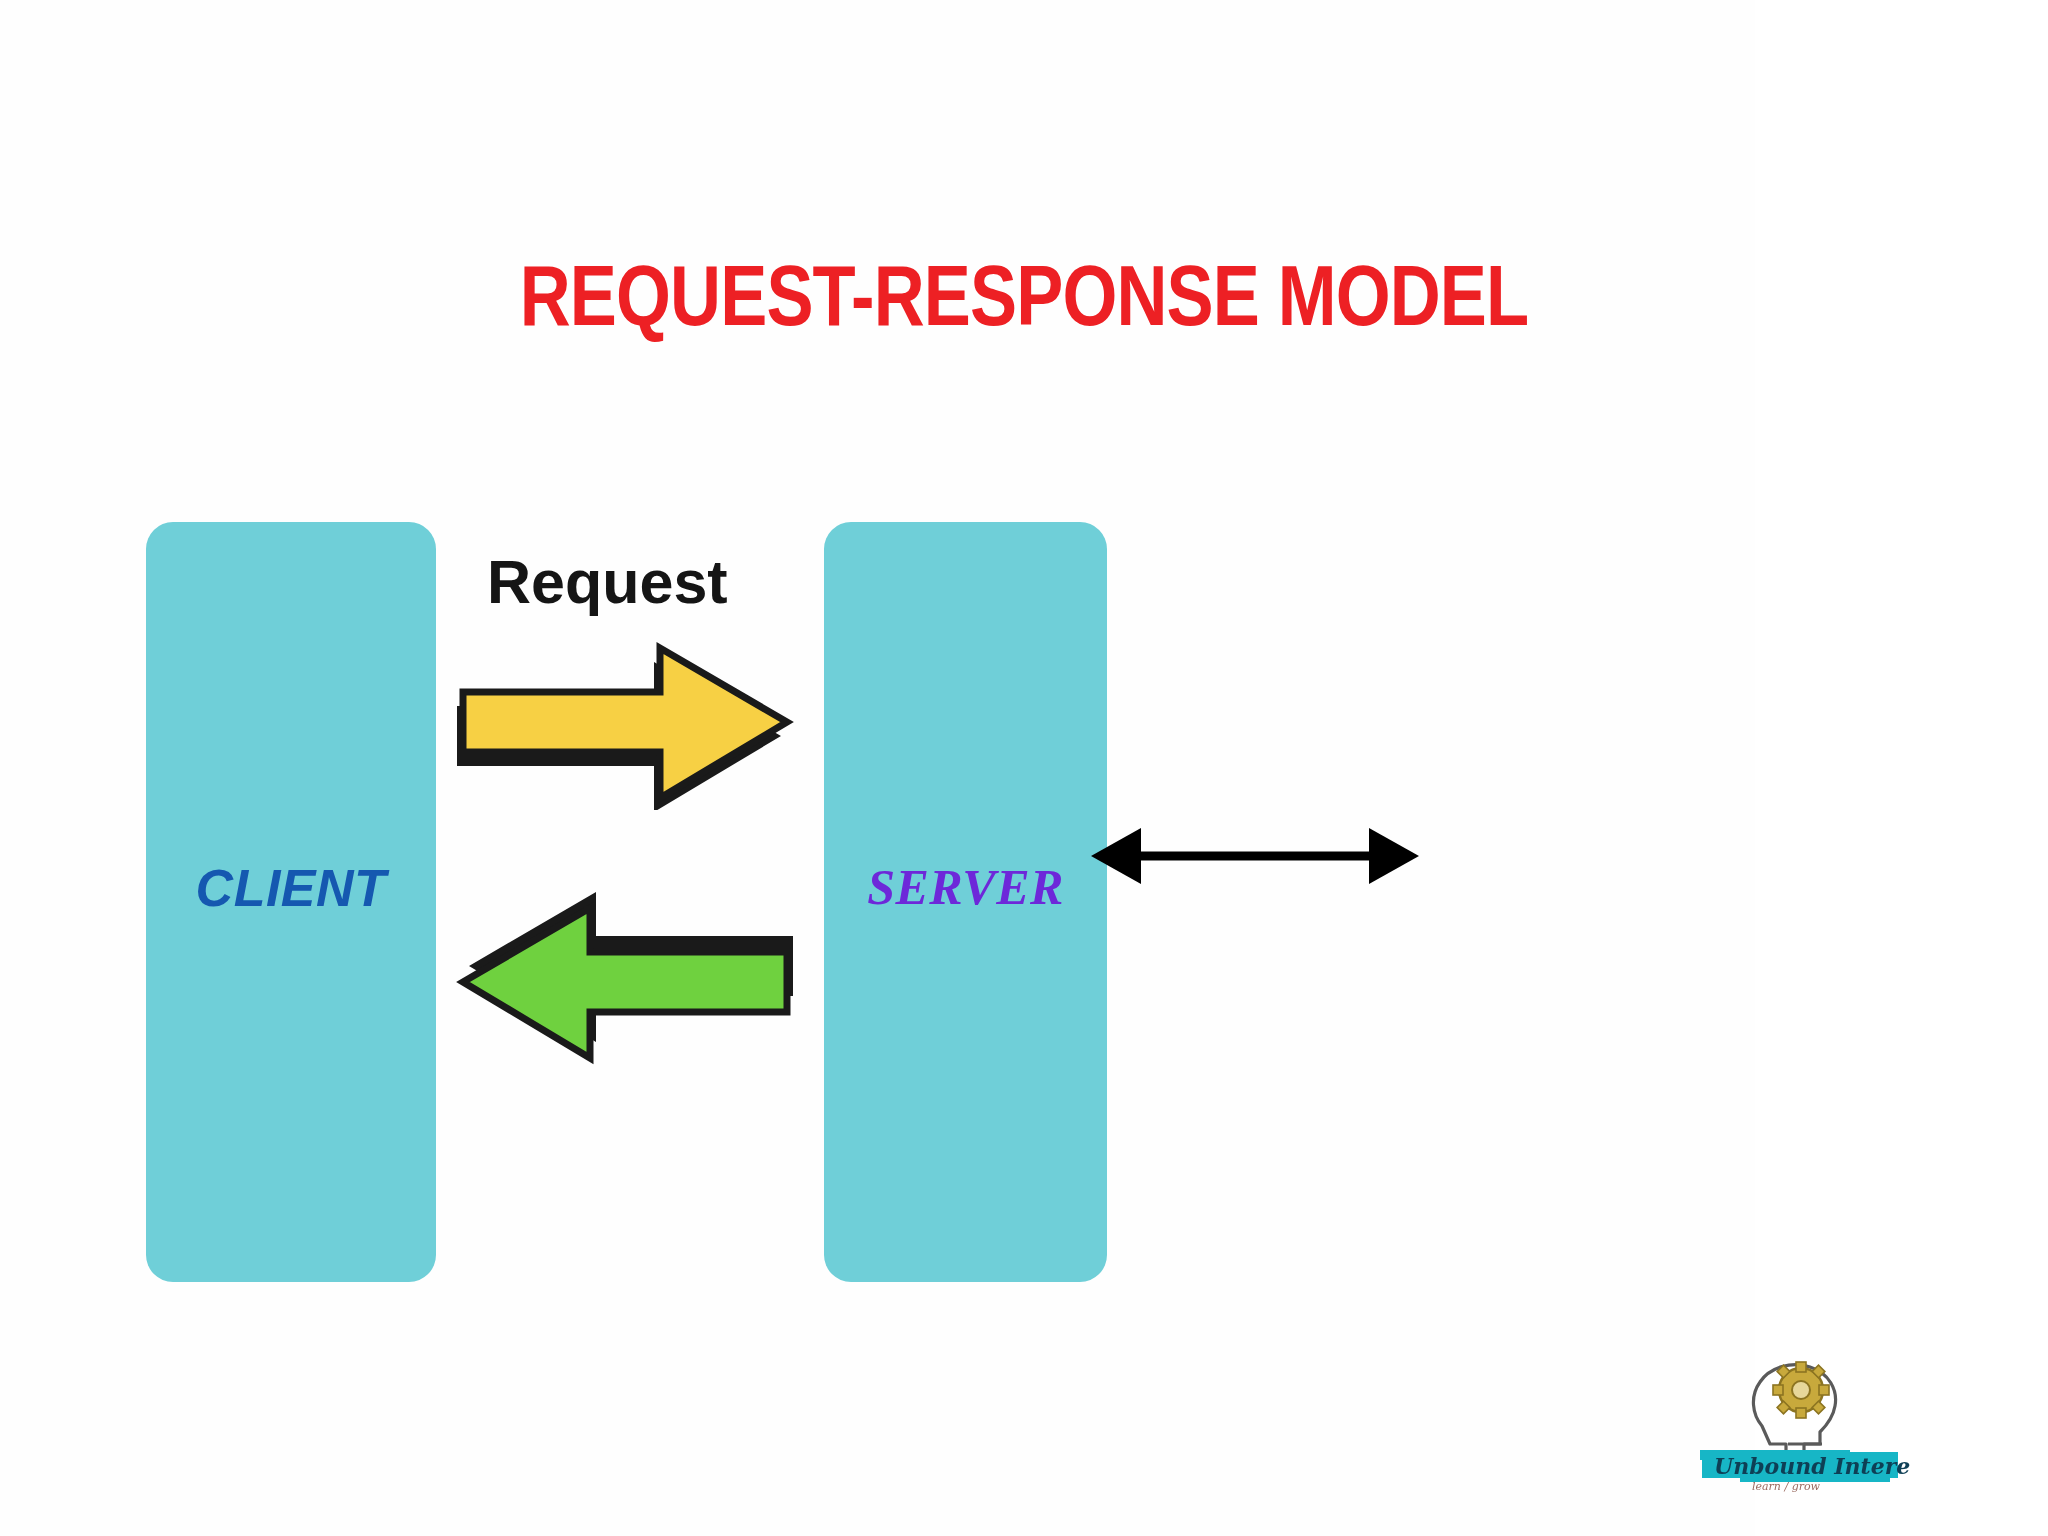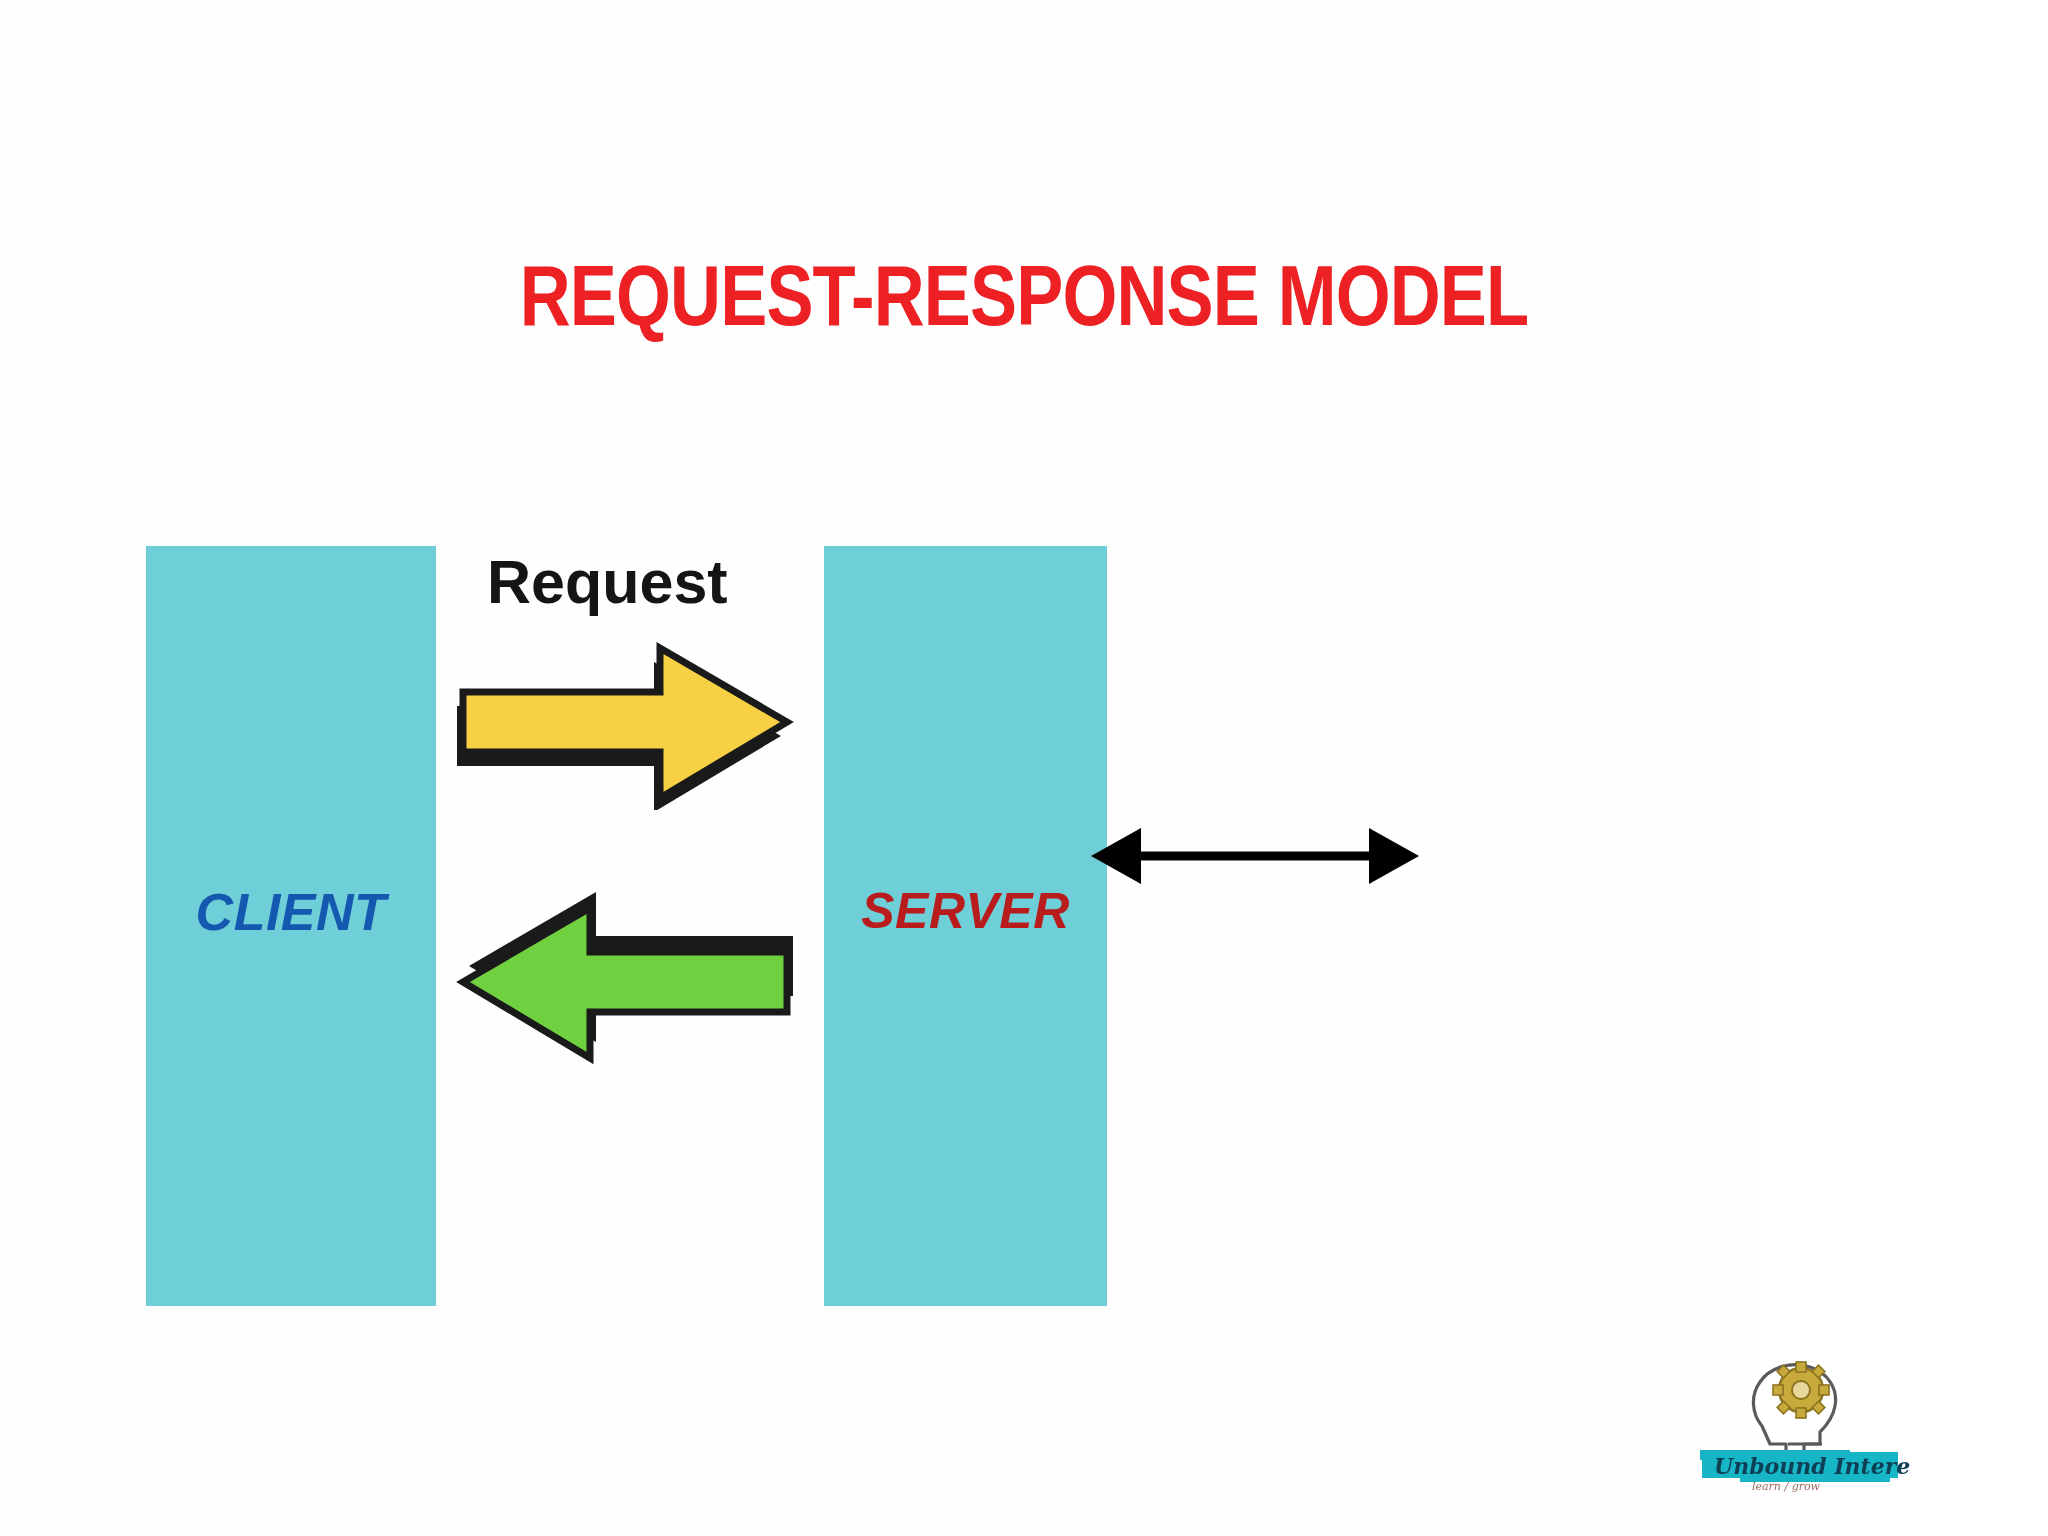--- a/index.html
+++ b/index.html
@@ -35,43 +35,44 @@
     transform: scaleX(0.82);
     transform-origin: center center;
     line-height: 1;
     white-space: nowrap;
   }
 
   
   .column {
     position: absolute;
     background: #6FCFD8;
-    top: 546px;
+    top: 522px;
     height: 760px;
+    border-radius: 27px;
   }
   #col-client   { left: 146px;  width: 290px; }
   #col-server   { left: 824px;  width: 283px; }
   #col-resource { left: 1424px; width: 288px; }
 
   .col-label {
     position: absolute;
     left: 0;
     width: 100%;
     top: 340px;
     text-align: center;
     font-family: "Liberation Sans Narrow", "Liberation Sans", sans-serif;
     font-weight: bold;
     font-style: italic;
     font-size: 50px;
     line-height: 1;
     white-space: nowrap;
     letter-spacing: 0.5px;
   }
   #label-client   { color: #1558B0; font-size: 52px; }
-  #label-server   { color: #b91c1c; font-size: 50px; }
+  #label-server   { color: #6d28d9; font-size: 50px; font-family: Liberation Serif, serif; }
   #label-resource { color: #4415CC; font-size: 45px; transform: scaleX(1.02); }
 
   
   .flow-label {
     position: absolute;
     color: #151515;
     font-family: "Liberation Sans", sans-serif;
     font-weight: bold;
     font-size: 61px;
     line-height: 1;

